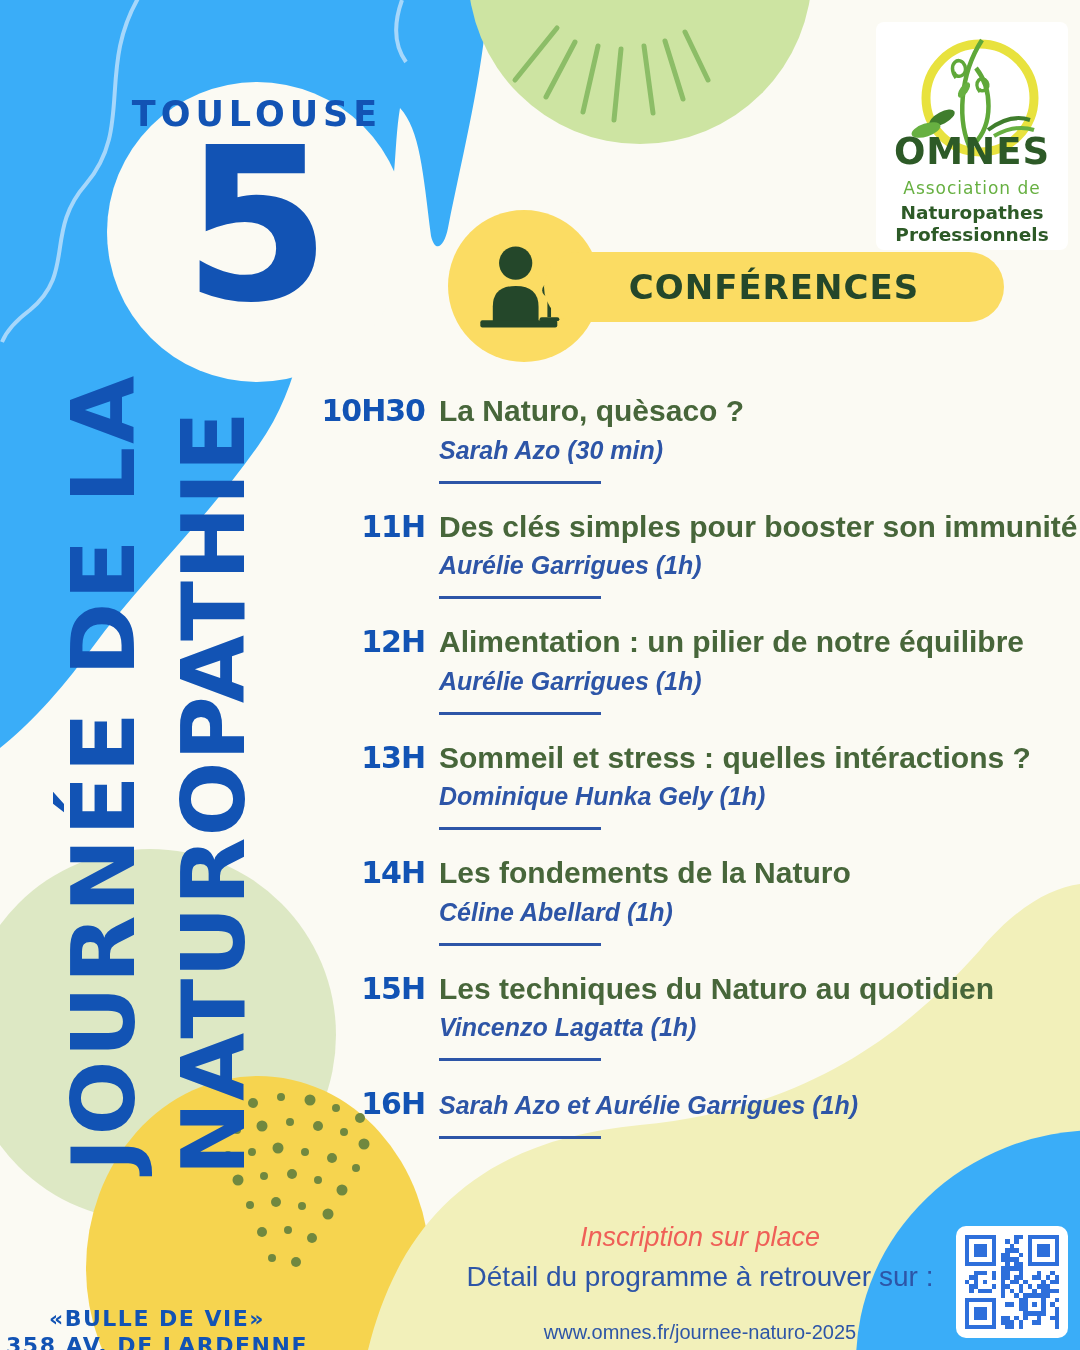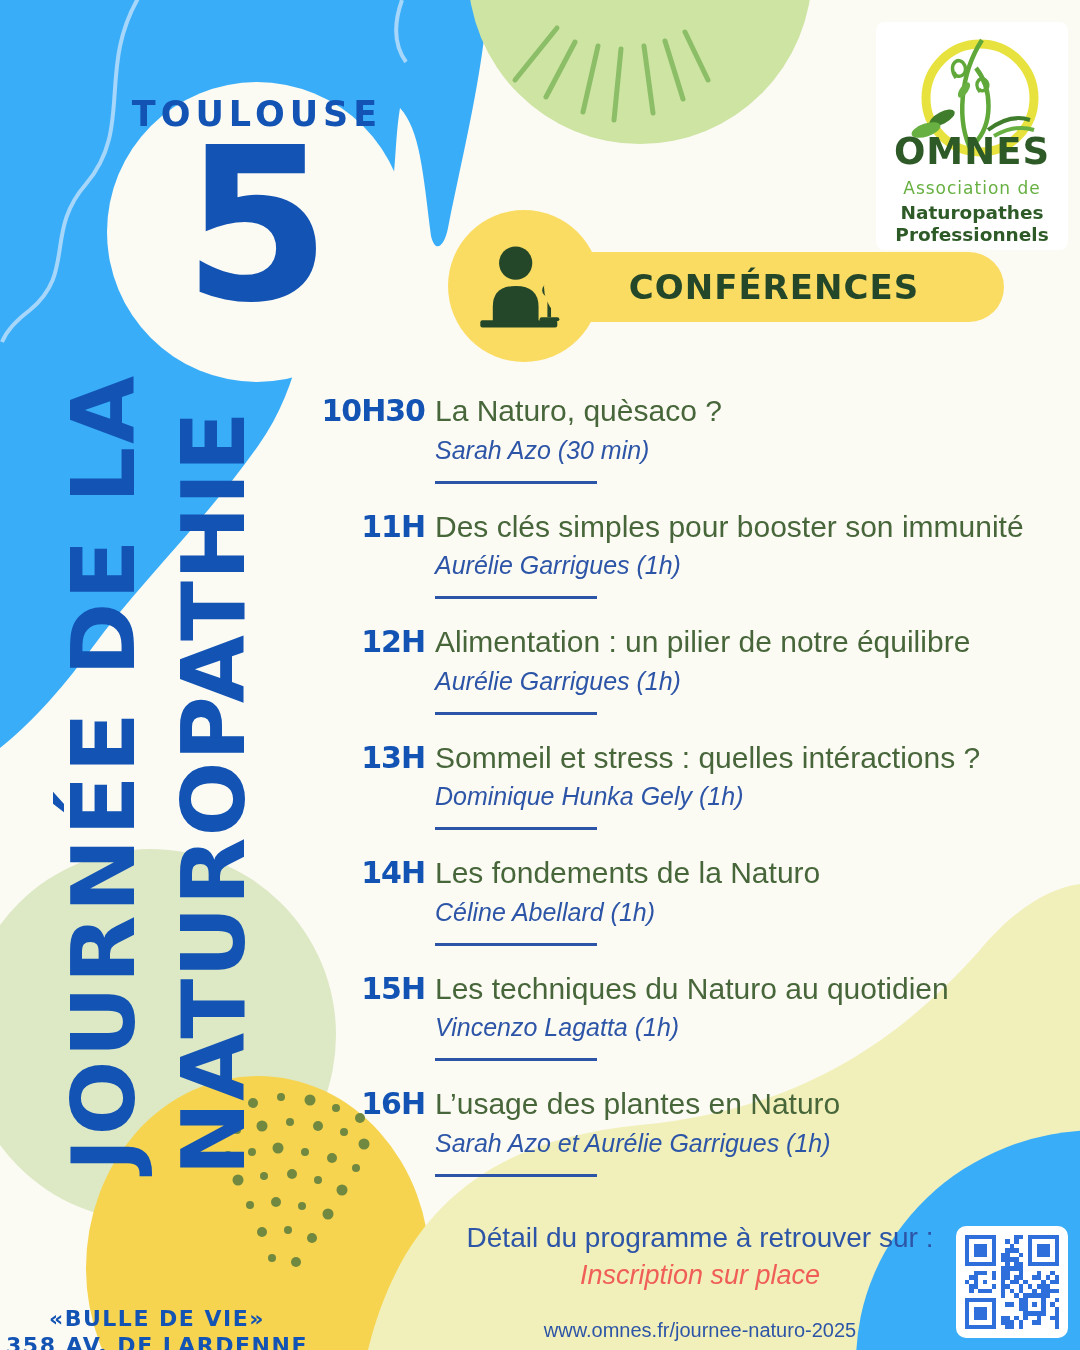--- a/index.html
+++ b/index.html
@@ -55,26 +55,26 @@
   #conf-pill{
     position:absolute;left:544px;top:252px;width:460px;height:70px;border-radius:35px;
     background:var(--yellow,#fbdc63);display:flex;align-items:center;justify-content:center;
   }
   #conf-label{
     font-size:34px;font-weight:bold;color:var(--green-dark,#24472a);letter-spacing:1px;
   }
 
   
   #schedule{position:absolute;left:297px;top:392px;width:783px;}
-  .entry{display:flex;margin-bottom:24px;}
+  .entry{display:flex;margin-bottom:24px;gap:14px;}
   .time{
     flex:none;width:128px;text-align:right;font-weight:bold;font-size:30px;
     letter-spacing:-1px;color:var(--blue,#1253b4);line-height:1.25;
   }
-  .content{margin-left:10px;}
+  .content{margin-left:0;font-weight:bold;}
   .title{
     font-family:"Liberation Sans",sans-serif;font-size:30px;line-height:1.25;
     color:var(--green-title,#47663a);
   }
   .speaker{
     font-family:"Liberation Sans",sans-serif;font-size:25px;font-style:italic;
     color:var(--blue-speaker,#2d55a7);margin-top:6px;
   }
   .divider{width:162px;height:3px;background:var(--blue-speaker,#2d55a7);margin-top:16px;}
 
@@ -276,31 +276,30 @@
       <div class="content">
         <div class="title">Les techniques du Naturo au quotidien</div>
         <div class="speaker">Vincenzo Lagatta (1h)</div>
         <div class="divider"></div>
       </div>
     </div>
 
     <div class="entry">
       <div class="time">16H</div>
       <div class="content">
-        <div class="title">L’usage des plantes en Naturo</div>
         <div class="speaker">Sarah Azo et Aurélie Garrigues (1h)</div>
         <div class="divider"></div>
       </div>
     </div>
 
   </div>
 
   <div id="footer">
+    <div id="footer-note">Inscription sur place</div>
     <div id="footer-detail">Détail du programme à retrouver sur :</div>
-    <div id="footer-note">Inscription sur place</div>
     <div id="footer-url">www.omnes.fr/journee-naturo-2025</div>
   </div>
 
   <div id="address">
     <div>«BULLE DE VIE»</div>
     <div>358 AV. DE LARDENNE</div>
     <div>31100 TOULOUSE</div>
   </div>
 
   <div id="qr-card">

